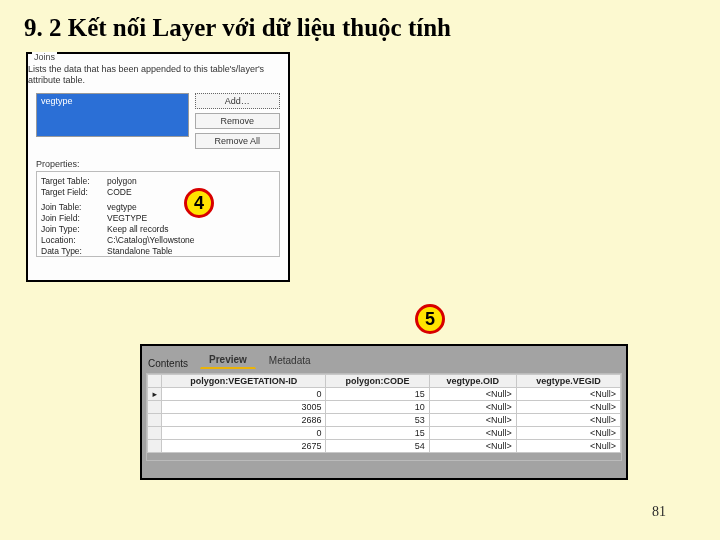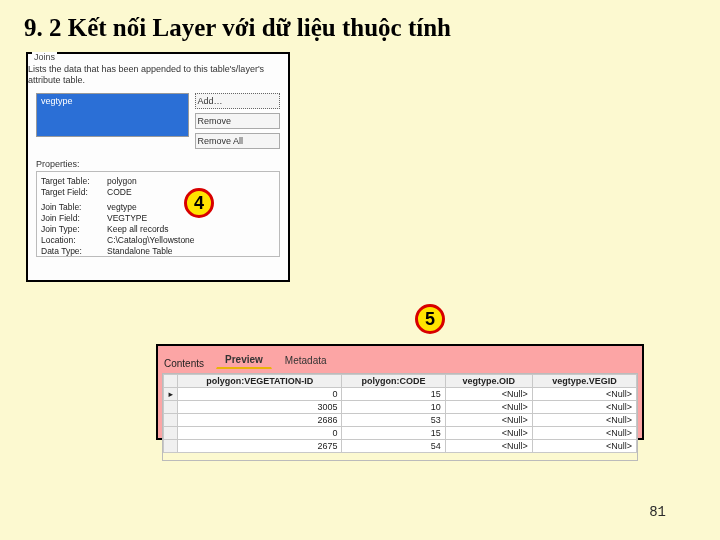--- a/index.html
+++ b/index.html
@@ -68,21 +68,21 @@
     margin-left: 6px;
     width: 90px;
   }
   .btn {
     background: #f5f5f5;
     border: 1px solid #aaa;
     font-family: Arial, sans-serif;
     font-size: 9px;
     color: #333;
     padding: 2px 2px;
-    text-align: left;
+    text-align: center;
     cursor: pointer;
     position: relative;
   }
   .btn.dotted { border: 1px dotted #666; }
   .props-label {
     font-family: Arial, sans-serif;
     font-size: 9px;
     color: #333;
     margin: 10px 0 2px 8px;
   }
@@ -115,24 +115,24 @@
     font-size: 18px;
     font-weight: bold;
     color: #000;
   }
   .marker4 { top: 188px; left: 184px; }
   .marker5 { top: 304px; left: 415px; }
 
   .preview-panel {
     position: absolute;
     top: 344px;
-    left: 156px;
+    left: 140px;
     width: 488px;
-    height: 96px;
-    background: #fca5a5;
+    height: 136px;
+    background: #a3a3a3;
     border: 2px solid #000;
   }
   .tabs {
     display: flex;
     align-items: flex-end;
     font-family: Arial, sans-serif;
     font-size: 10px;
     color: #333;
     padding: 5px 6px 0 6px;
     gap: 4px;
@@ -179,21 +179,21 @@
     width: 12px;
     height: 12px;
     font-size: 9px;
     text-align: center;
     color: #444;
   }
   .pagenum {
     position: absolute;
     right: 54px;
     bottom: 20px;
-    font-family: Liberation Mono, monospace;
+    font-family: Liberation Serif, serif;
     font-size: 14px;
     color: #2a2a2a;
   }
 </style>
 </head>
 <body>
 
 <div class="title">9. 2 Kết nối Layer với dữ liệu thuộc tính</div>
 
 <div class="joins-panel">

